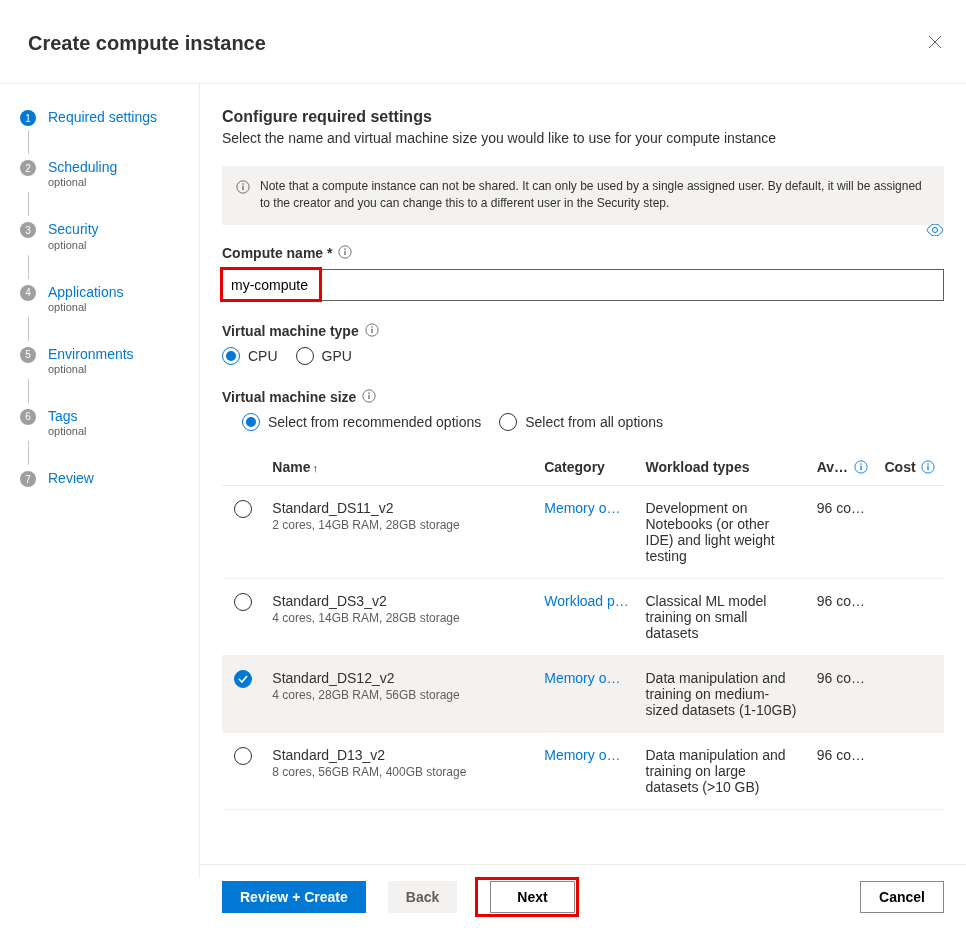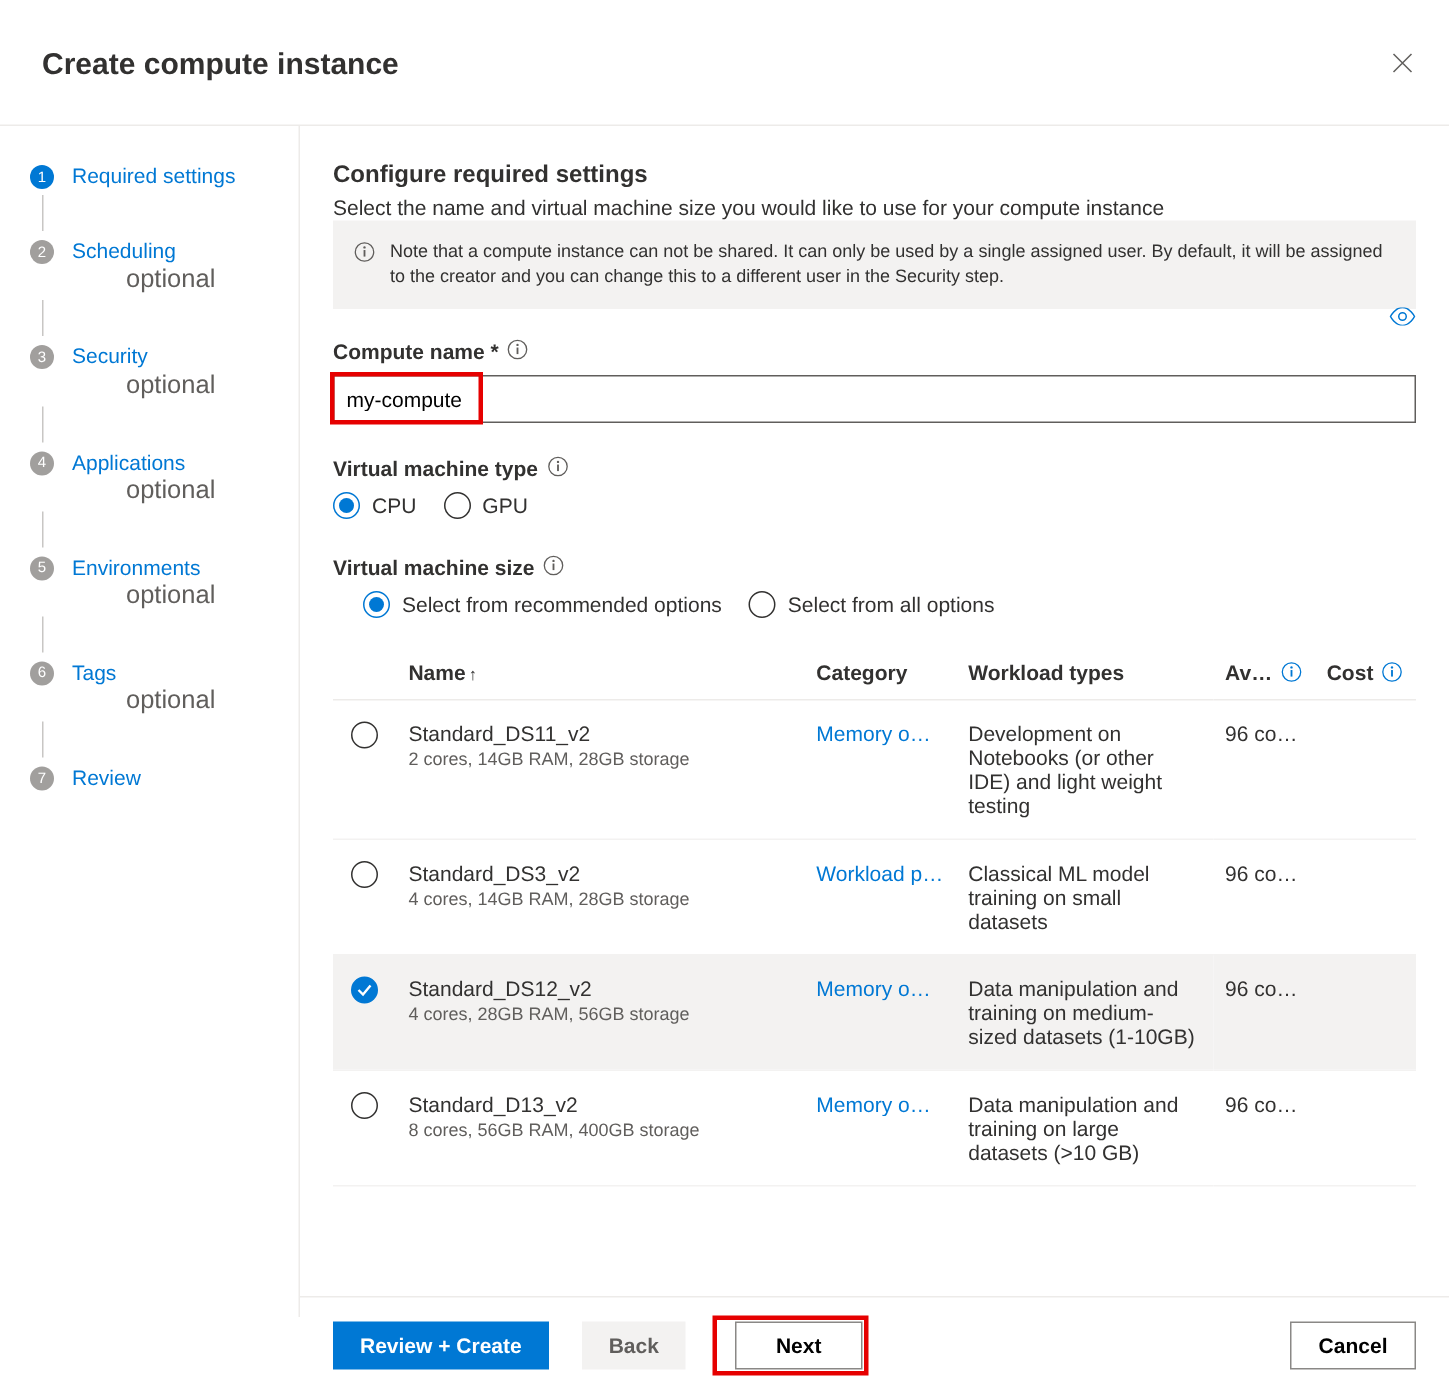--- a/index.html
+++ b/index.html
@@ -62,24 +62,23 @@
     margin-top: 2px;
   }
   .step.active .step-circle { background: #0078d4; }
   .step-label {
     color: #0078d4;
     font-size: 14px;
     line-height: 1.3;
   }
   .step.review .step-label { color: #0078d4; }
   .step-sub {
-    font-size: 17px;
+    font-size: 11px;
     color: #605e5c;
     display: block;
-    margin-left: 36px;
   }
   .connector {
     width: 1px;
     height: 24px;
     background: #c8c6c4;
     margin-left: 8px;
     margin-bottom: 4px;
   }
   .main {
     flex: 1;
@@ -87,21 +86,21 @@
     overflow-y: auto;
     position: relative;
   }
   .section-title {
     font-size: 16px;
     font-weight: 600;
     margin: 0 0 4px 0;
   }
   .section-sub {
     color: #323130;
-    margin-bottom: 1px;
+    margin-bottom: 20px;
   }
   .infobox {
     background: #f3f2f1;
     padding: 12px 14px;
     display: flex;
     gap: 10px;
     font-size: 12px;
     color: #323130;
     margin-bottom: 20px;
     line-height: 1.45;

